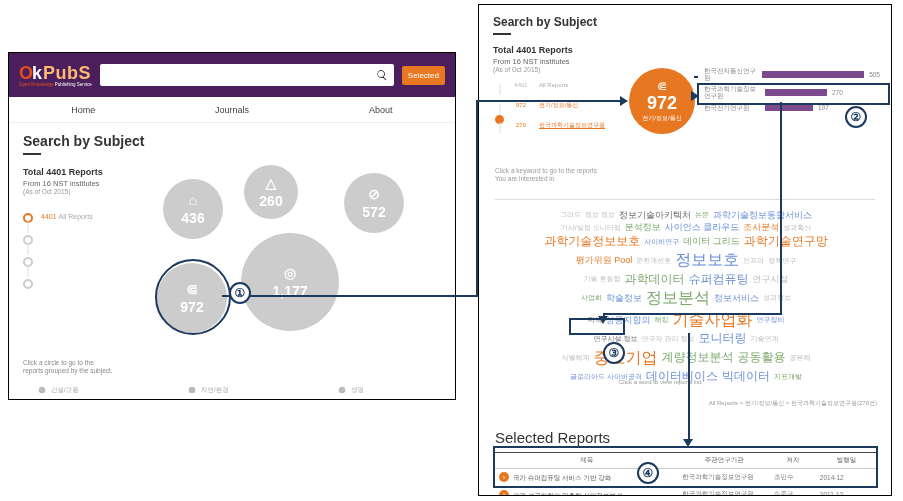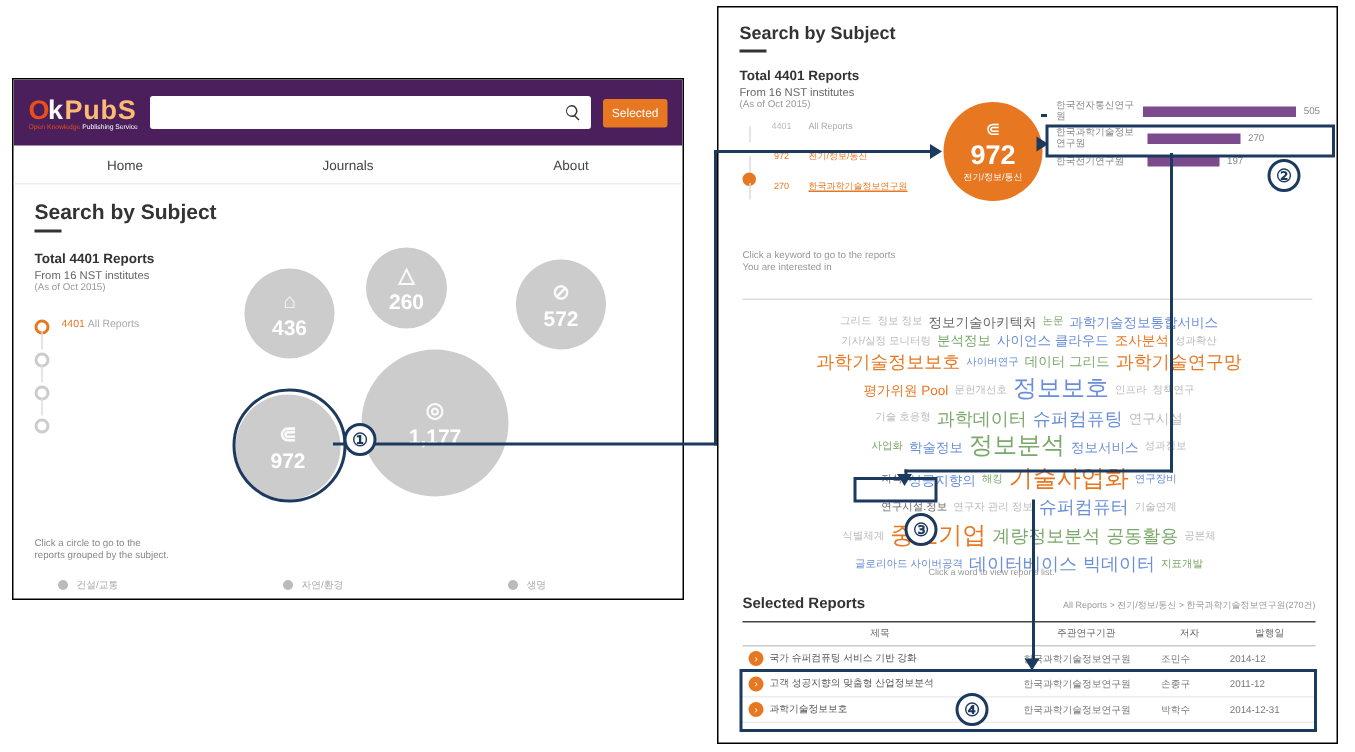--- a/index.html
+++ b/index.html
@@ -83,21 +83,21 @@
 .cloud .l{font-size:12px;}
 .cloud .xl{font-size:16px;font-weight:normal;}
 .cloud .c-or{color:#e87722;}
 .cloud .c-gr{color:#7ba86b;}
 .cloud .c-bl{color:#6a8ed8;}
 .cloud .c-dk{color:#666;}
 .cloud .line{text-align:center;line-height:1.35;}
 .hl-jungso{position:absolute;left:90px;top:313px;width:56px;height:17px;border:2px solid #1c3a5e;}
 .cloud-tip{position:absolute;left:140px;top:374px;font-size:6px;color:#999;}
 .sr{position:absolute;left:16px;top:392px;width:382px;}
-.sr h3{font-size:10px;font-weight:bold;margin-bottom:6px;}
+.sr h3{font-size:15px;font-weight:normal;margin-bottom:6px;margin-top:32px;}
 .sr-crumb{position:absolute;right:0;top:2px;font-size:6px;color:#999;}
 .tbl{width:100%;border-collapse:collapse;font-size:6.5px;}
 .tbl th{border-top:1px solid #444;border-bottom:1px solid #ccc;padding:3px 4px;color:#666;font-weight:normal;}
 .tbl td{border-bottom:1px solid #eee;padding:3px 4px;color:#777;}
 .tbl td:first-child{color:#555;}
 .row-ic{display:inline-flex;width:10px;height:10px;border-radius:50%;background:#e87722;color:#fff;font-size:7px;align-items:center;justify-content:center;margin-right:4px;}
 .hlreports{position:absolute;left:14px;top:441px;width:385px;height:42px;border:2px solid #1c3a5e;}
 
 
 .conn{position:absolute;background:#1c3a5e;z-index:5;}
@@ -263,21 +263,21 @@
     <hr class="hr-thin">
 
     <div class="cloud" id="cloud">
         <div class="line"><span>그리드</span><span>정보 정보</span><span class="m c-dk">정보기술아키텍처</span><span class="c-gr">논문</span><span class="m c-bl">과학기술정보통합서비스</span></div>
         <div class="line"><span>기사/실정 모니터링</span><span class="m c-gr">분석정보</span><span class="m c-bl">사이언스 클라우드</span><span class="m c-or">조사분석</span><span>성과확산</span></div>
         <div class="line"><span class="l c-or">과학기술정보보호</span><span class="c-bl">사이버연구</span><span class="m c-gr">데이터 그리드</span><span class="l c-or">과학기술연구망</span></div>
         <div class="line"><span class="m c-or">평가위원 Pool</span><span>문헌개선호</span><span class="xl c-bl">정보보호</span><span>인프라</span><span>정책연구</span></div>
         <div class="line"><span>기술 호응형</span><span class="l c-gr">과학데이터</span><span class="l c-bl">슈퍼컴퓨팅</span><span class="m">연구시설</span></div>
         <div class="line"><span class="c-gr">사업화</span><span class="m c-bl">학술정보</span><span class="xl c-gr">정보분석</span><span class="m c-bl">정보서비스</span><span>성과정보</span></div>
         <div class="line"><span class="c-dk">지식</span><span class="m c-bl">성공지향의</span><span class="c-gr">해킹</span><span class="xl c-or">기술사업화</span><span class="c-bl">연구장비</span></div>
-        <div class="line"><span class="c-dk">연구시설.정보</span><span>연구자 관리 정보</span><span class="l c-bl">슈퍼컴퓨터</span><span>기술연계</span></div>
+        <div class="line"><span class="c-dk">연구시설.정보</span><span>연구자 관리 정보</span><span class="l c-bl">모니터링</span><span>기술연계</span></div>
         <div class="line"><span>식별체계</span><span class="xl c-or">중소기업</span><span class="l c-gr">계량정보분석</span><span class="l c-gr">공동활용</span><span>공본체</span></div>
         <div class="line"><span class="c-bl">글로리아드 사이버공격</span><span class="l c-bl">데이터베이스</span><span class="l c-bl">빅데이터</span><span class="c-gr">지표개발</span></div>
         <div class="line"><span class="m c-bl">과학기술</span></div>
       </div>
     <div class="hl-jungso"></div>
     <div class="cloud-tip">Click a word to view reports list.</div>
 
     <div class="sr">
       <h3>Selected Reports</h3>
       <div class="sr-crumb">All Reports &gt; 전기/정보/통신 &gt; 한국과학기술정보연구원(270건)</div>

